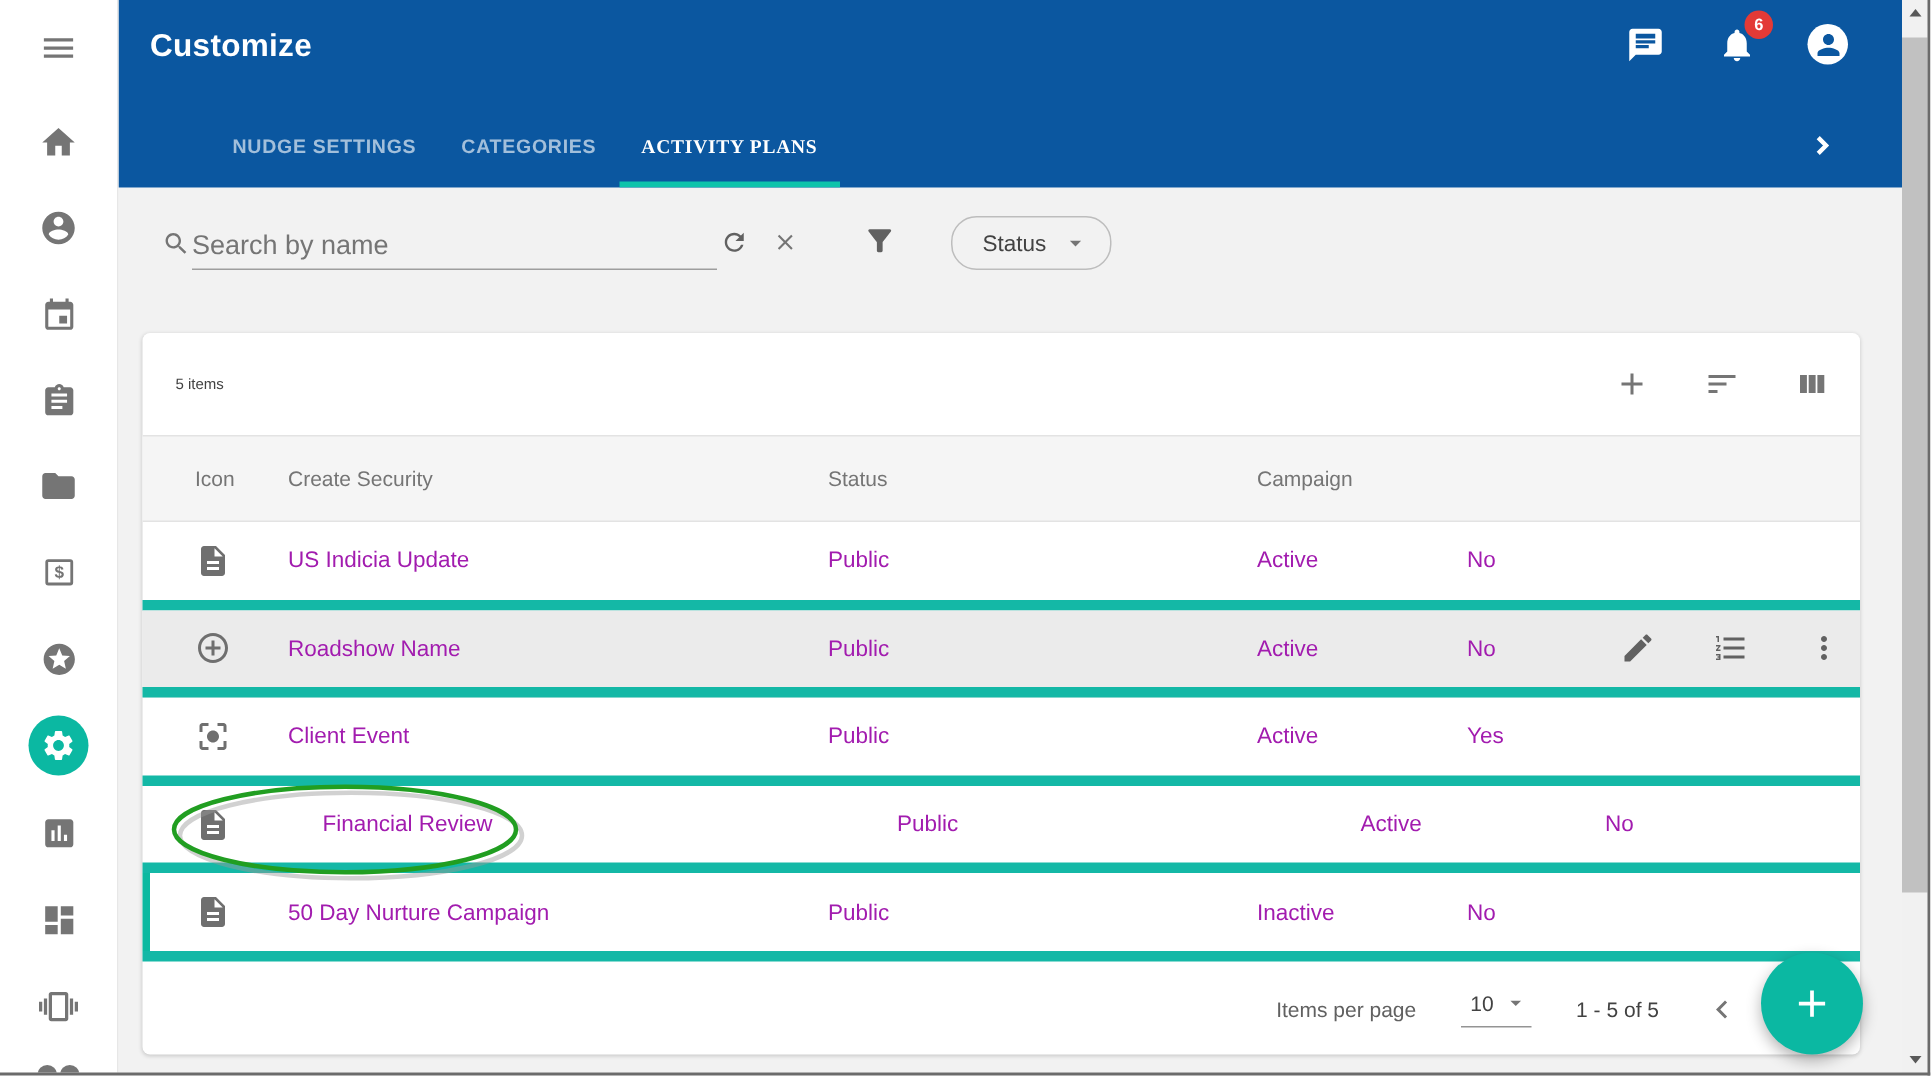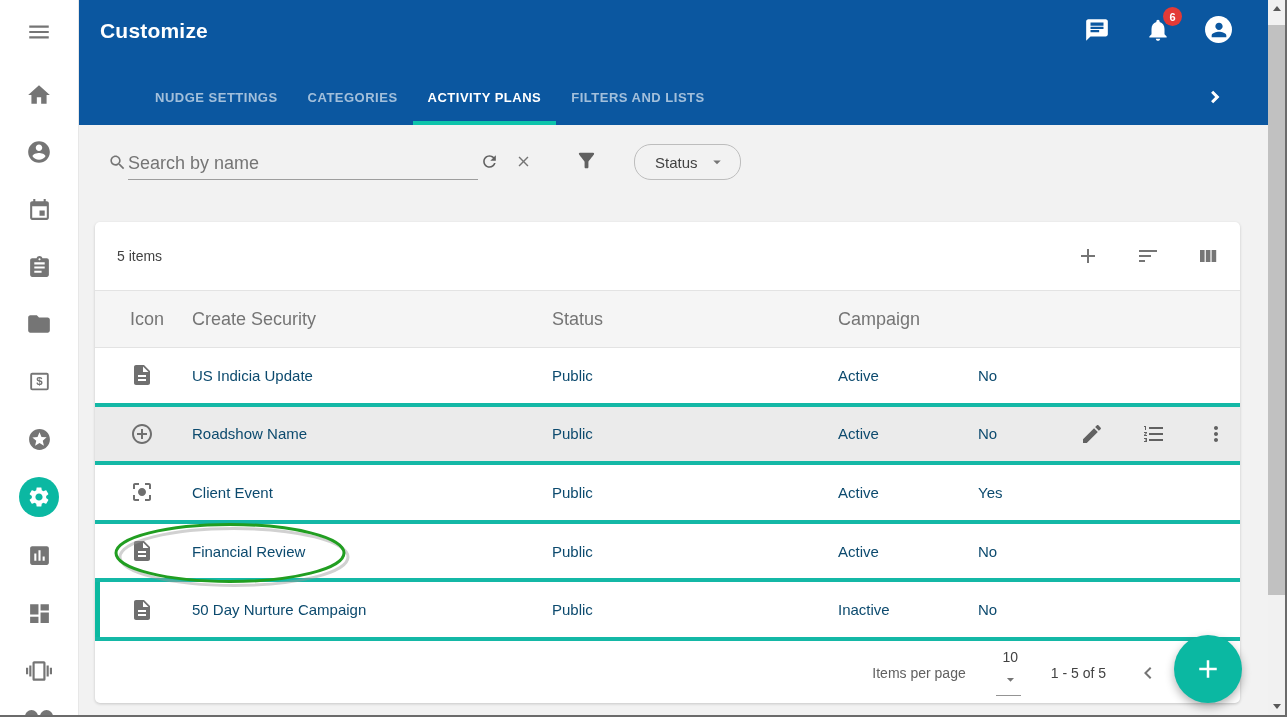--- a/index.html
+++ b/index.html
@@ -37,21 +37,21 @@
   .hicon svg{fill:#ffffff;}
   .badge{position:absolute;top:-9px;right:-11px;min-width:19px;height:19px;border-radius:50%;background:#e33a36;color:#fff;
          font-size:11px;display:flex;align-items:center;justify-content:center;font-weight:bold;}
   .avatar-circle{width:27px;height:27px;border-radius:50%;background:#ffffff;overflow:hidden;display:flex;align-items:center;justify-content:center;}
   .avatar-circle svg{fill:#0b57a0;}
 
   
   .tabs{position:absolute;left:0;bottom:0;height:55px;width:1145px;display:flex;align-items:center;padding-left:62px;overflow:hidden;white-space:nowrap;}
   .tab{position:relative;height:55px;display:flex;align-items:center;padding:0 15px;color:rgba(255,255,255,.62);
        font-size:13px;font-weight:bold;letter-spacing:.5px;cursor:pointer;}
-  .tab.active{color:#ffffff;}
+  .tab.active{color:#ffffff;font-family:Liberation Serif, serif;}
   .tab.active::after{content:"";position:absolute;left:0;right:0;bottom:0;height:4px;background:#0dc4ab;}
   .tab-overflow{position:absolute;right:42px;top:86px;cursor:pointer;}
   .tab-overflow svg{fill:#ffffff;}
 
   
   .main{position:absolute;left:78px;top:125px;width:1190px;height:590px;background:#f2f2f2;z-index:1;}
 
   
   .search-icon{position:absolute;left:30px;top:28px;}
   .search-icon svg{fill:#757575;}
@@ -66,41 +66,41 @@
   .funnel-btn svg{fill:#616161;}
   .status-chip{position:absolute;left:556px;top:19px;height:34px;padding:0 14px 0 20px;border:1px solid #bdbdbd;border-radius:17px;
                display:flex;align-items:center;gap:10px;color:#424242;font-size:15px;cursor:pointer;background:#f2f2f2;}
   .status-chip svg{fill:#757575;}
 
   
   .card{position:absolute;left:17px;top:97px;width:1145px;height:481px;background:#ffffff;border-radius:5px;
         box-shadow:0 1px 3px rgba(0,0,0,.18);}
   .card-toolbar{position:absolute;left:0;top:0;right:0;height:68px;display:flex;align-items:center;justify-content:space-between;
                 padding:0 20px 0 22px;}
-  .items-count{font-size:14px;color:#424242;}
+  .items-count{font-size:10px;color:#424242;}
   .toolbar-icons{display:flex;align-items:center;gap:36px;}
   .tool-btn{cursor:pointer;}
   .tool-btn svg{fill:#757575;}
 
   .grid-row{display:grid;grid-template-columns:62px 360px 286px 140px 102px 1fr;align-items:center;
             padding-left:35px;padding-right:20px;box-sizing:border-box;}
   .thead{position:absolute;left:0;right:0;top:68px;height:58px;background:#f5f5f5;border-top:1px solid #e3e3e3;
-         border-bottom:1px solid #e3e3e3;color:#757575;font-size:18px;}
-  .trow{position:absolute;left:0;right:0;height:58.6px;border-bottom:4px solid #14b8a6;font-size:15px;color:#0c4a6e;cursor:pointer;}
+         border-bottom:1px solid #e3e3e3;color:#757575;font-size:14px;}
+  .trow{position:absolute;left:0;right:0;height:58.6px;border-bottom:7px solid #14b8a6;font-size:15px;color:#a21caf;cursor:pointer;}
   .trow.hovered{background:#ebebeb;}
   .row-icon svg{fill:#6f6f6f;}
   .accent-stripe{position:absolute;left:0;top:0;width:5px;height:100%;background:#0cb9a0;}
   .row-actions{display:flex;align-items:center;justify-content:flex-end;gap:38px;}
   .action-btn{cursor:pointer;}
   .action-btn svg{fill:#616161;}
 
   .card-footer{position:absolute;left:0;right:0;bottom:0;height:61px;display:flex;align-items:center;justify-content:flex-end;
                gap:30px;padding-right:80px;font-size:14px;color:#424242;}
   .ipp-label{color:#616161;}
-  .ipp-select{display:flex;align-items:center;gap:6px;border-bottom:1px solid #949494;padding:0 2px 7px 6px;cursor:pointer;flex-direction:column;}
+  .ipp-select{display:flex;align-items:center;gap:6px;border-bottom:1px solid #949494;padding:0 2px 7px 6px;cursor:pointer;}
   .ipp-select svg{fill:#757575;}
   .page-prev{cursor:pointer;}
   .page-prev svg{fill:#757575;}
 
   
   .fab{position:absolute;left:1174px;top:635px;width:68px;height:68px;border-radius:50%;background:#0bb8a2;z-index:30;
        display:flex;align-items:center;justify-content:center;box-shadow:0 4px 10px rgba(0,0,0,.3);cursor:pointer;}
   .fab svg{fill:#ffffff;}
 
   
@@ -202,21 +202,20 @@
               <path d="M12 12c2.21 0 4-1.79 4-4s-1.79-4-4-4-4 1.79-4 4 1.79 4 4 4zm0 2c-2.67 0-8 1.34-8 4v2h16v-2c0-2.66-5.33-4-8-4z"></path>
             </svg>
         </span>
       </div>
     </div>
 
     <div class="tabs">
       <div class="tab">NUDGE SETTINGS</div>
       <div class="tab">CATEGORIES</div>
       <div class="tab active">ACTIVITY PLANS</div>
-      <div class="tab">FILTERS AND LISTS</div>
     </div>
     <div class="tab-overflow">
       <svg width="22" height="22" viewBox="0 0 24 24">
           <path d="M8.59 16.59L13.17 12 8.59 7.41 10 6l6 6-6 6z" stroke="#fff" stroke-width="1.2"></path>
         </svg>
     </div>
   </header>
 
   <main class="main">
 
@@ -329,21 +328,21 @@
               <path d="M12 8c-2.21 0-4 1.79-4 4s1.79 4 4 4 4-1.79 4-4-1.79-4-4-4zm-7 7H3v4c0 1.1.9 2 2 2h4v-2H5v-4zM5 5h4V3H5c-1.1 0-2 .9-2 2v4h2V5zm14-2h-4v2h4v4h2V5c0-1.1-.9-2-2-2zm0 16h-4v2h4c1.1 0 2-.9 2-2v-4h-2v4z"></path>
             </svg>
         </span>
         <span>Client Event</span>
         <span>Public</span>
         <span>Active</span>
         <span>Yes</span>
         <span></span>
       </div>
 
-      <div class="trow grid-row" style="top:301.8px;">
+      <div class="trow grid-row" style="top:301.8px;gap:23px;">
         <span class="row-icon">
           <svg width="24" height="24" viewBox="0 0 24 24">
               <path fill-rule="evenodd" d="M14 2H6c-1.1 0-1.99.9-1.99 2L4 20c0 1.1.89 2 2 2h12c1.1 0 2-.9 2-2V8l-6-6zm2 16H8v-2h8v2zm0-4H8v-2h8v2zm-3-5V3.5L18.5 9H13z"></path>
             </svg>
         </span>
         <span>Financial Review</span>
         <span>Public</span>
         <span>Active</span>
         <span>No</span>
         <span></span>

